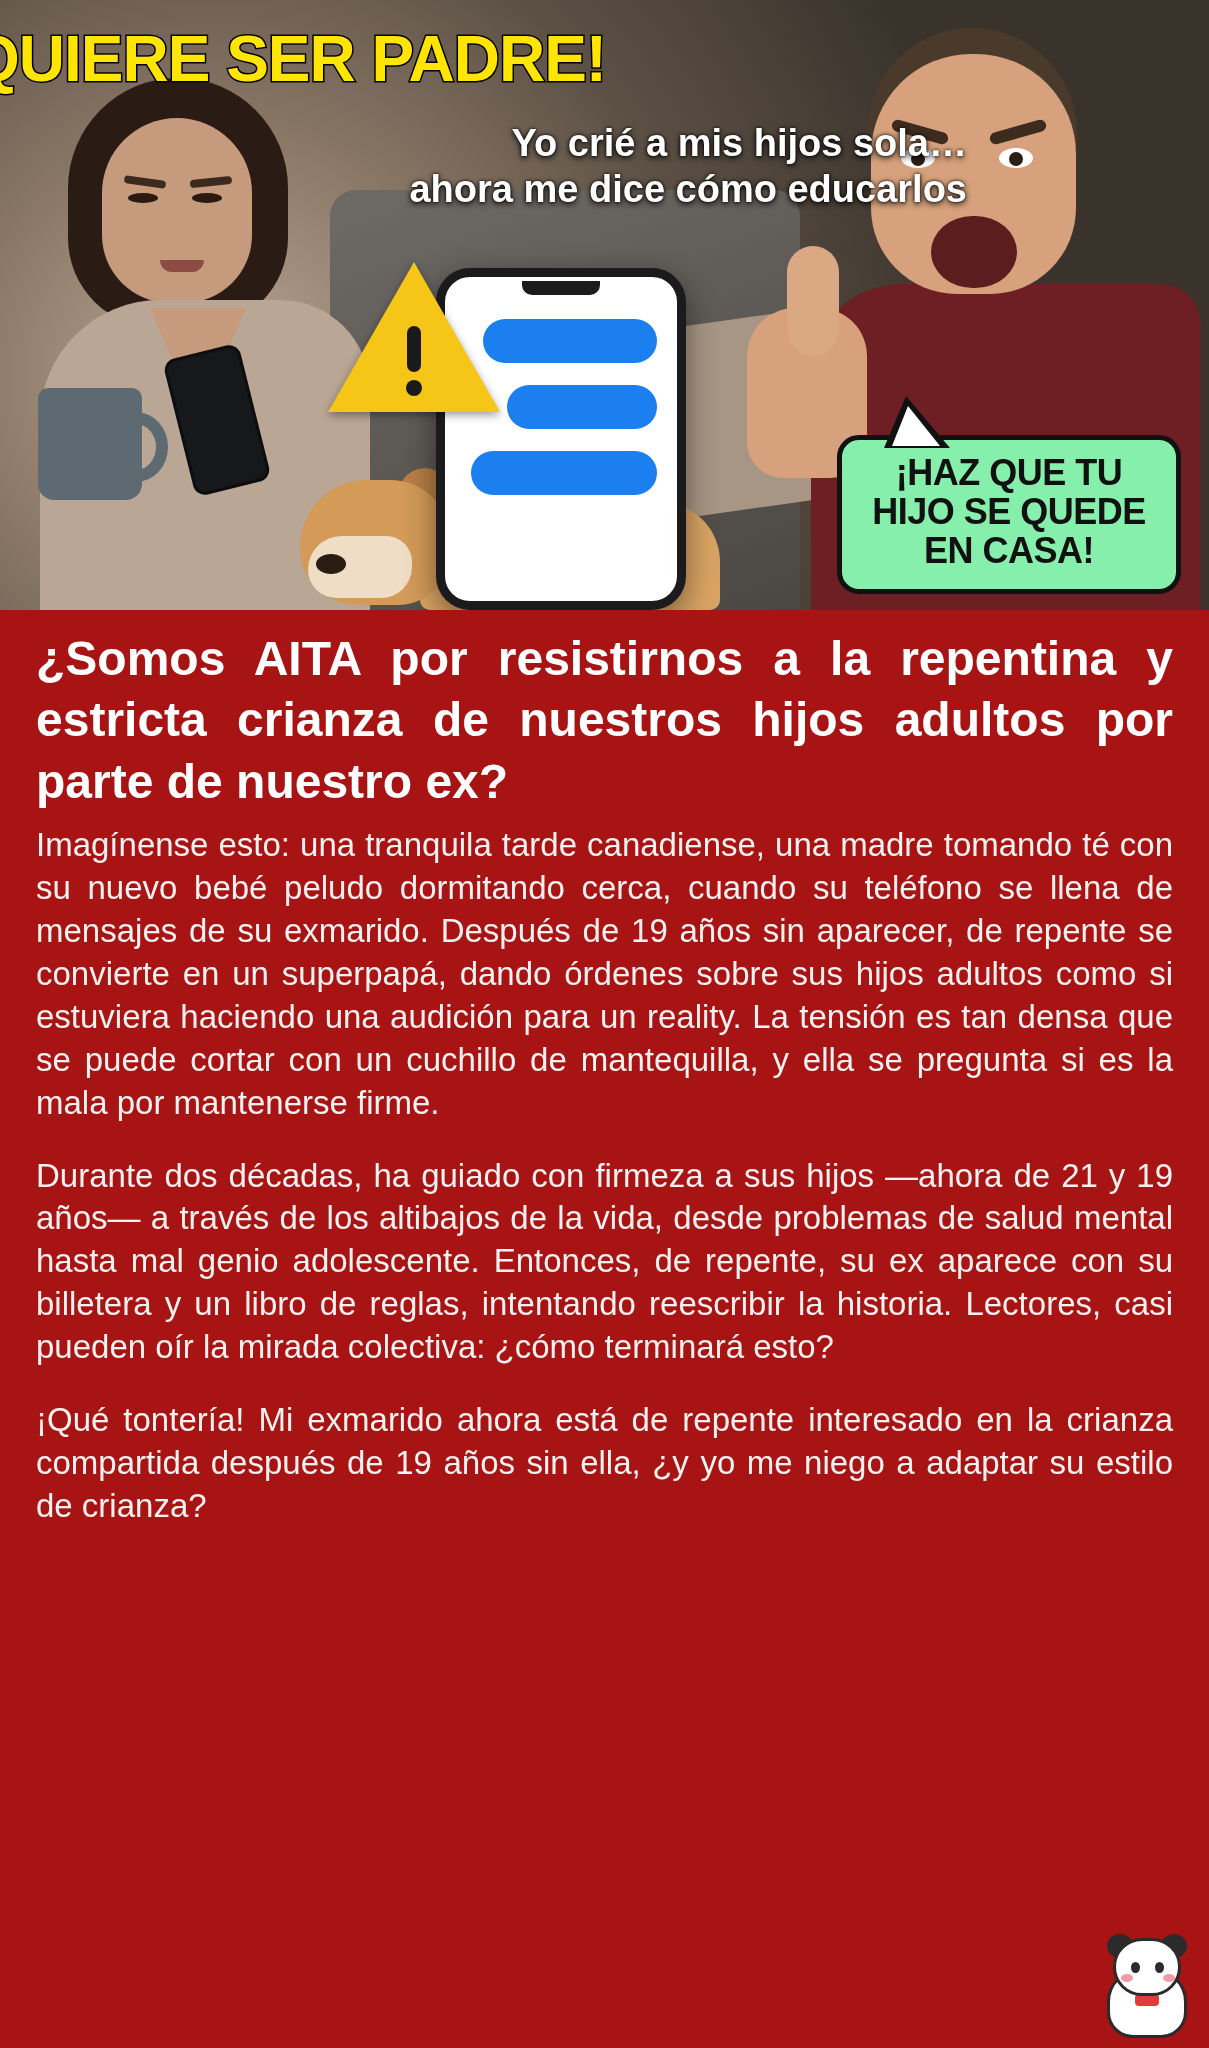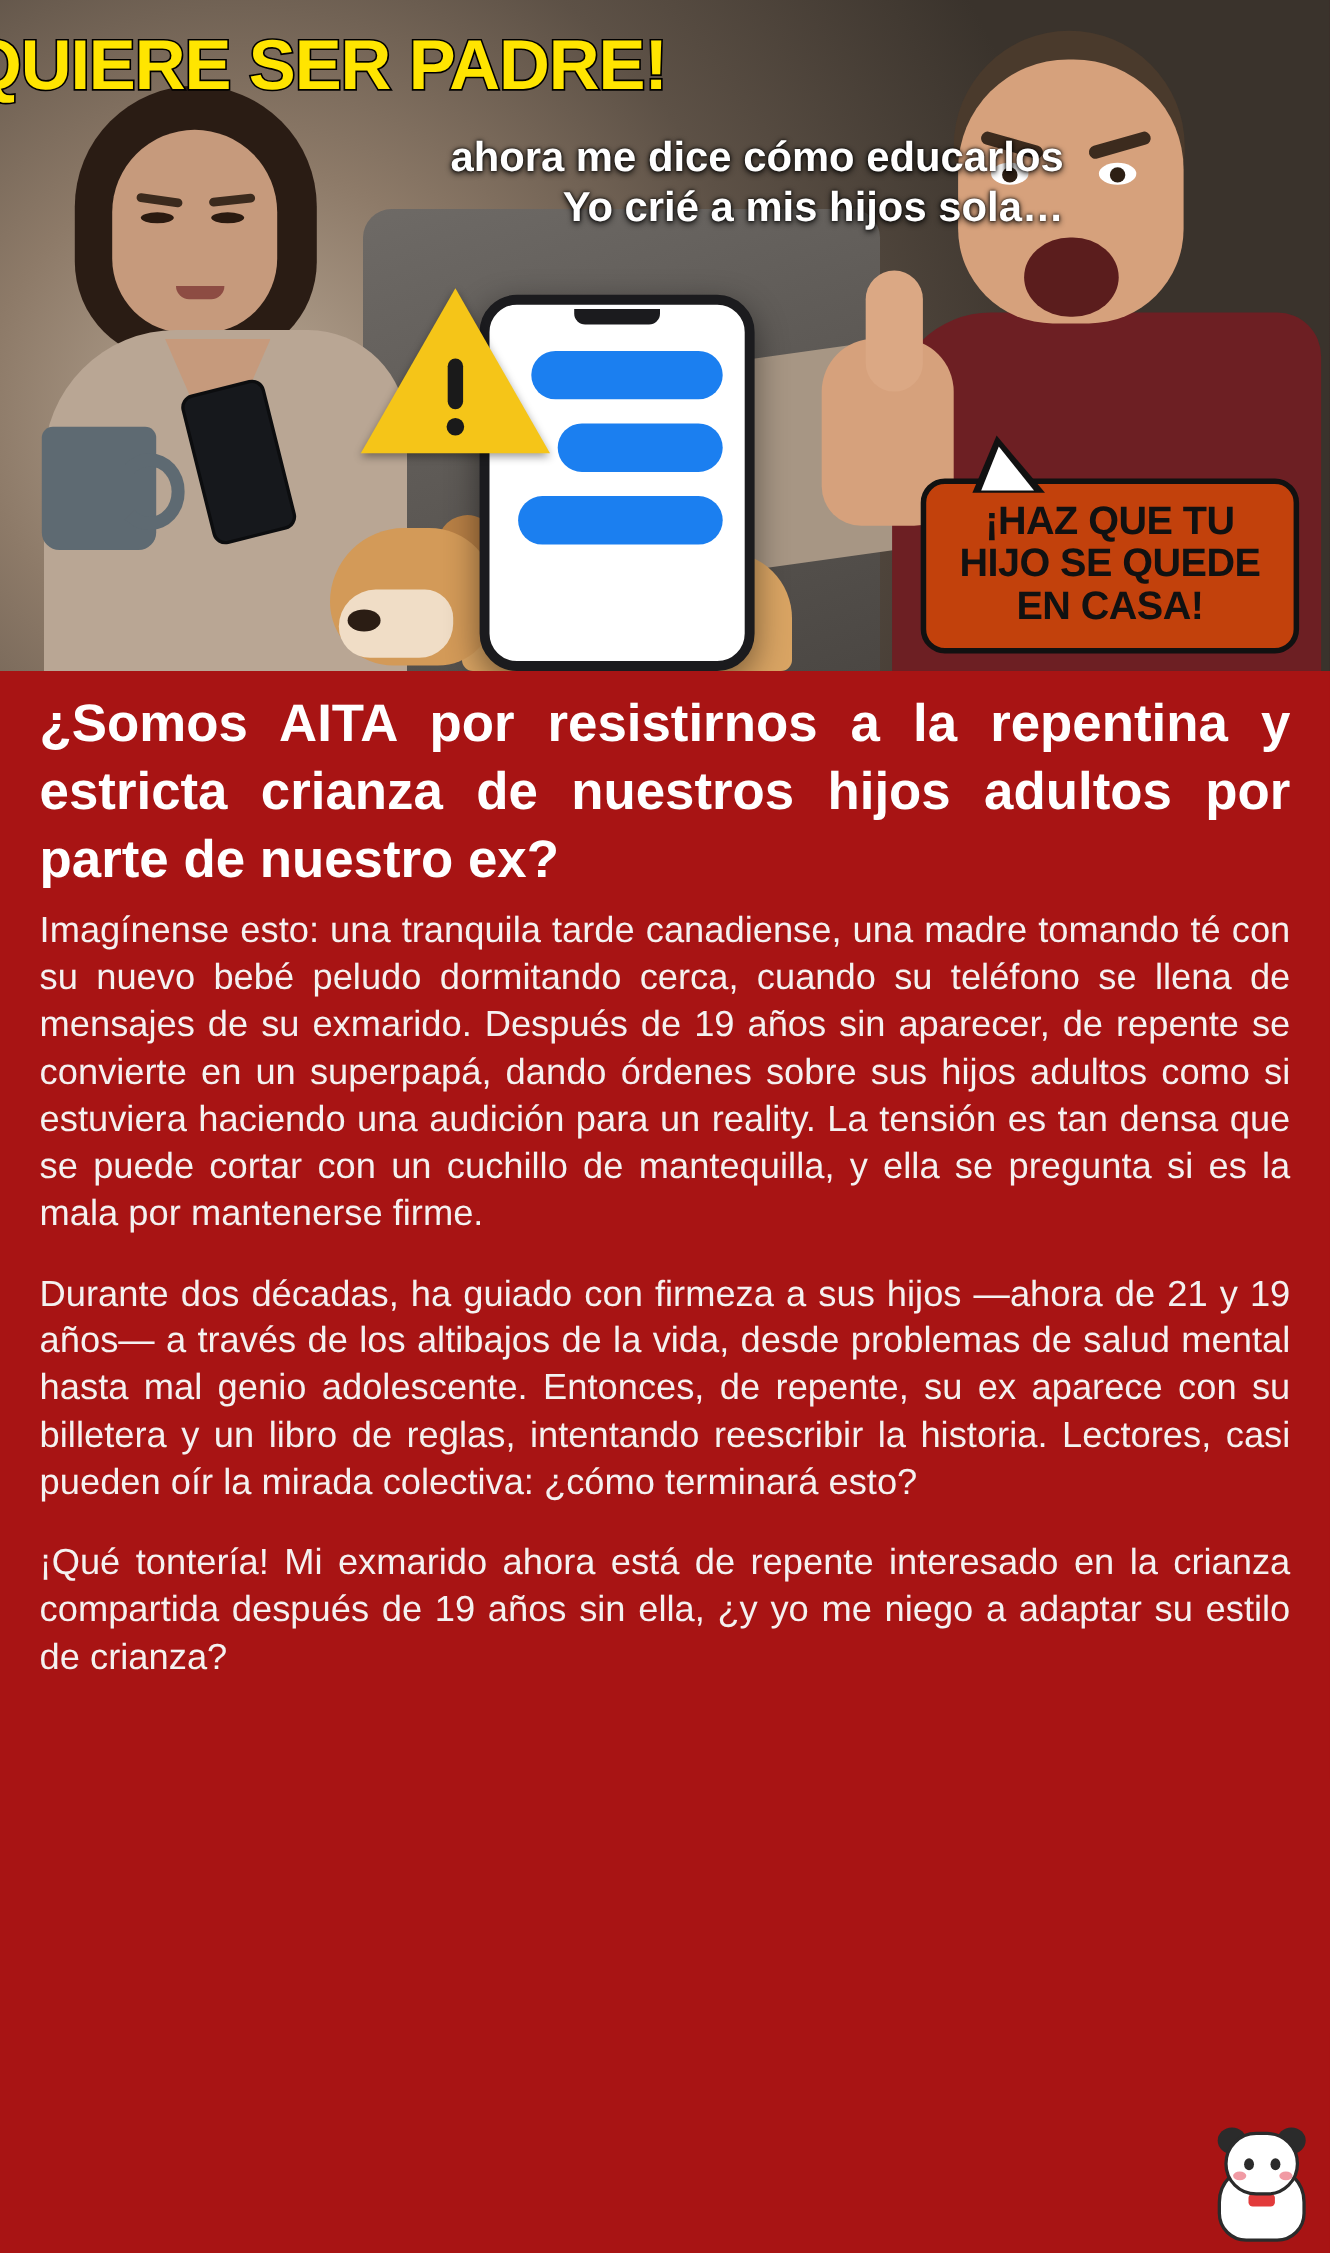--- a/index.html
+++ b/index.html
@@ -227,21 +227,21 @@
     position: absolute; right: 242px; top: 120px;
     text-align: right; color: #fff; font-weight: 700;
     font-size: 38px; line-height: 1.22;
     text-shadow: 0 2px 6px rgba(0,0,0,.9), 0 0 3px #000;
     max-width: 720px;
   }
   
   .speech {
     position: absolute; right: 28px; bottom: 16px;
     width: 344px; padding: 14px 18px 18px;
-    background: #c2410c; border: 5px solid #111; border-radius: 22px;
+    background: #86efac; border: 5px solid #111; border-radius: 22px;
     text-align: center; font-weight: 800; font-size: 36px; line-height: 1.08;
     color: #111; letter-spacing: -0.5px;
   }
   .speech .tail {
     position: absolute; left: 42px; top: -44px;
     width: 0; height: 0;
     border-left: 22px solid transparent;
     border-right: 44px solid transparent;
     border-bottom: 52px solid #111;
   }
@@ -382,22 +382,22 @@
       <div class="bubble b1"></div>
       <div class="bubble b2"></div>
       <div class="bubble b3"></div>
     </div>
 
     <div class="warning"></div>
     <div class="warning-inner"></div>
 
     <div class="hl-main">QUIERE SER PADRE!</div>
     <div class="hl-sub">
+      <div>Yo crié a mis hijos sola…</div>
       <div>ahora me dice cómo educarlos</div>
-      <div>Yo crié a mis hijos sola…</div>
     </div>
 
     <div class="speech">
       <div class="tail"></div>
       <span>¡HAZ QUE TU HIJO SE QUEDE EN CASA!</span>
     </div>
   </div>
 
   <div class="article">
     <h1 class="title">¿Somos AITA por resistirnos a la repentina y estricta crianza de nuestros hijos adultos por parte de nuestro ex?</h1>

